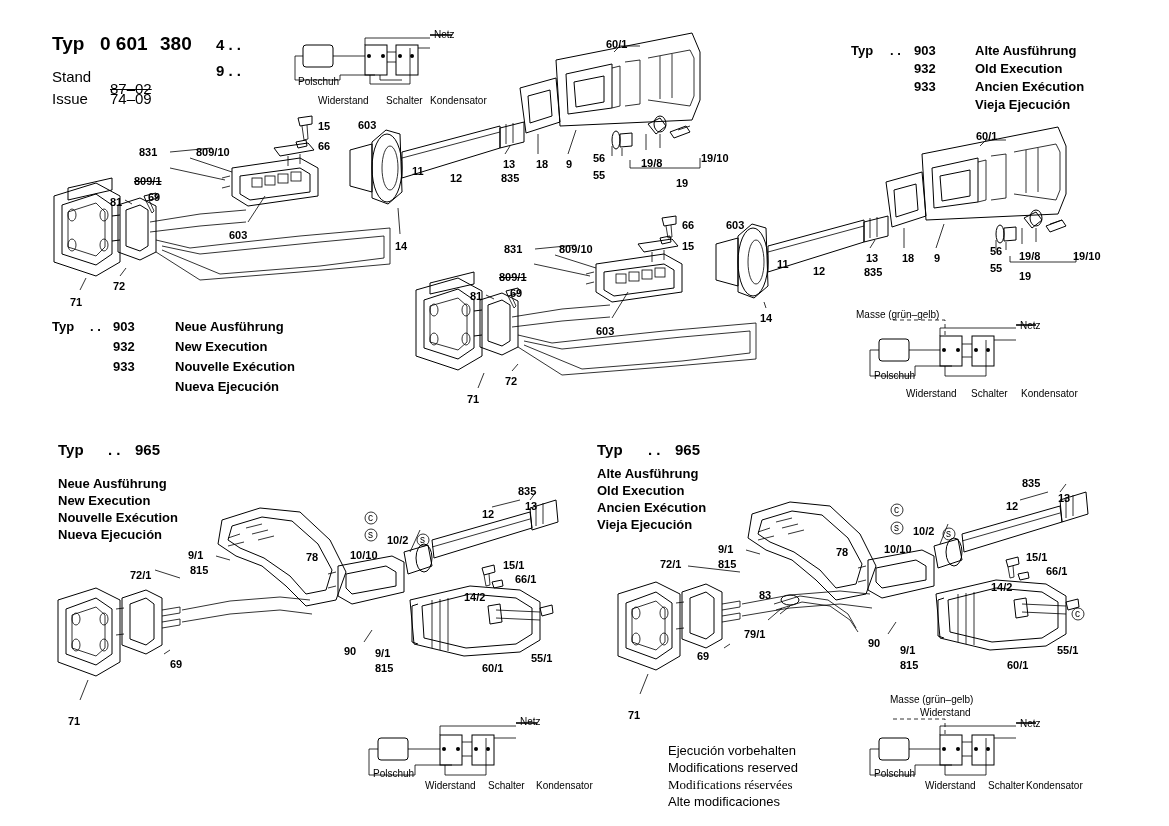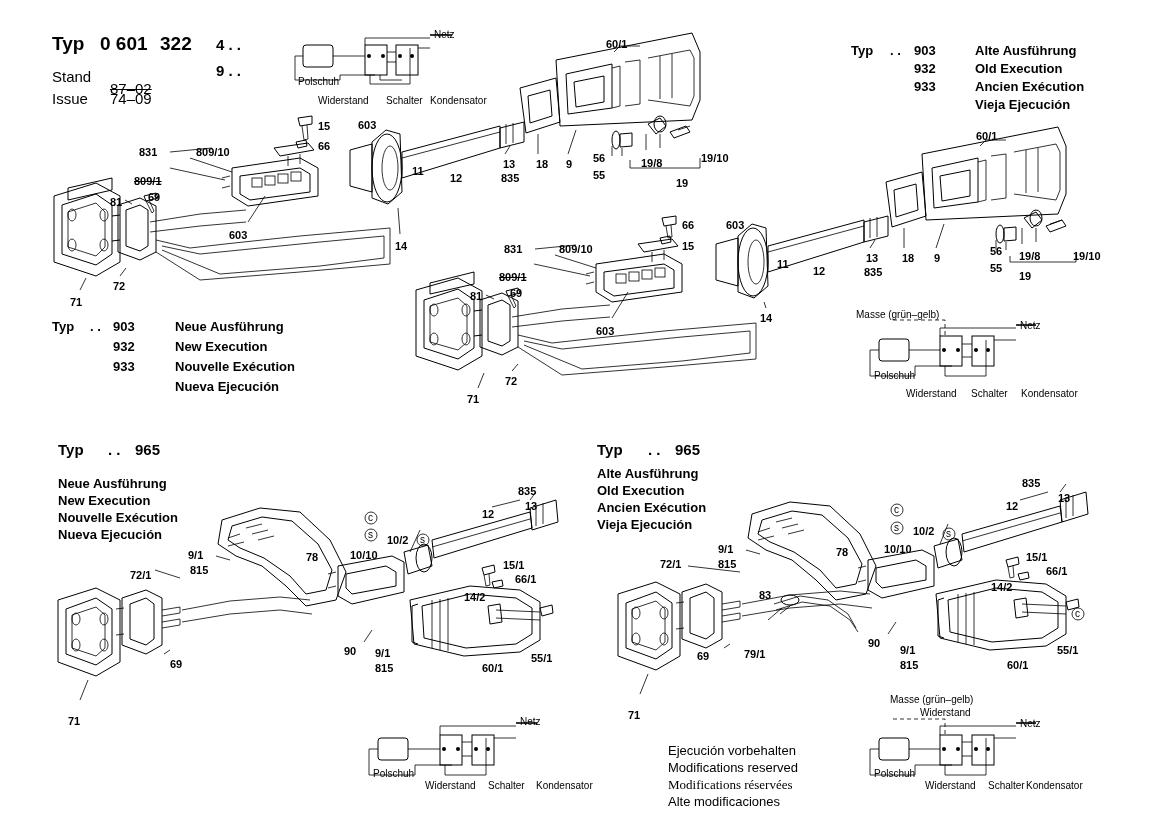--- a/index.html
+++ b/index.html
@@ -20,21 +20,21 @@
   .fillw{fill:#fff;stroke:#000;stroke-width:1;}
   .dash{stroke:#000;fill:none;stroke-width:0.8;stroke-dasharray:4 3;}
 </style>
 </head>
 <body>
 
 <div id="sheet">
 
   <div class="t b xl" style="left:52px;top:33px;">Typ</div>
   <div class="t b xl" style="left:100px;top:33px;text-align:center;">0 601</div>
-  <div class="t b xl" style="left:160px;top:33px;">322</div>
+  <div class="t b xl" style="left:160px;top:33px;">380</div>
   <div class="t b lg" style="left:216px;top:36px;">4 . .</div>
   <div class="t b lg" style="left:216px;top:62px;">9 . .</div>
   <div class="t lg" style="left:52px;top:68px;">Stand</div>
   <div class="t lg strike" style="left:110px;top:68px;">87–02</div>
   <div class="t lg" style="left:52px;top:90px;">Issue</div>
   <div class="t lg" style="left:110px;top:90px;">74–09</div>
 
   <div class="t b md" style="left:851px;top:44px;">Typ</div>
   <div class="t b md" style="left:890px;top:44px;">. .</div>
   <div class="t b md" style="left:914px;top:44px;">903</div>
@@ -534,21 +534,21 @@
       <div class="t b sm" style="left: 913px; top: 525px;">10/2</div>
       <div class="t b sm" style="left: 884px; top: 543px;">10/10</div>
       <div class="t b sm" style="left: 718px; top: 543px;">9/1</div>
       <div class="t b sm" style="left: 718px; top: 558px;">815</div>
       <div class="t b sm" style="left: 836px; top: 546px;">78</div>
       <div class="t b sm" style="left: 660px; top: 558px;">72/1</div>
       <div class="t b sm" style="left: 1026px; top: 551px;">15/1</div>
       <div class="t b sm" style="left: 1046px; top: 565px;">66/1</div>
       <div class="t b sm" style="left: 991px; top: 581px;">14/2</div>
       <div class="t b sm" style="left: 759px; top: 589px;">83</div>
-      <div class="t b sm" style="left: 744px; top: 628px; margin-top: 20px;">79/1</div>
+      <div class="t b sm" style="left: 744px; top: 628px;">79/1</div>
       <div class="t b sm" style="left: 868px; top: 637px;">90</div>
       <div class="t b sm" style="left: 900px; top: 644px;">9/1</div>
       <div class="t b sm" style="left: 900px; top: 659px;">815</div>
       <div class="t b sm" style="left: 1007px; top: 659px;">60/1</div>
       <div class="t b sm" style="left: 1057px; top: 644px;">55/1</div>
       <div class="t b sm" style="left: 697px; top: 650px;">69</div>
       <div class="t b sm" style="left: 628px; top: 709px;">71</div>
     </div>
 
   <div class="t xs" style="left:368px;top:512px;">c</div>

